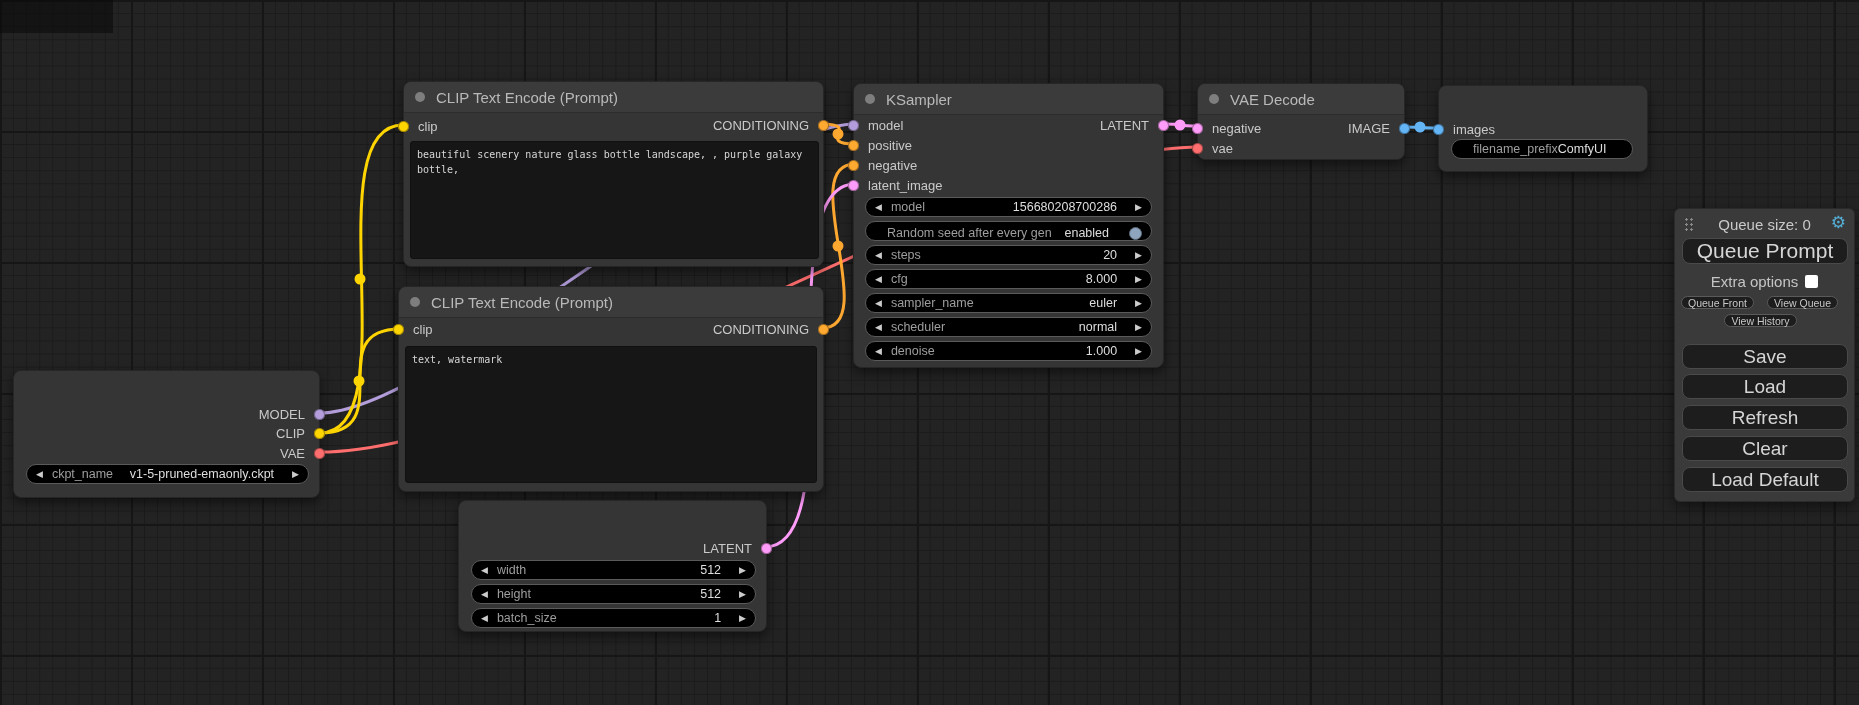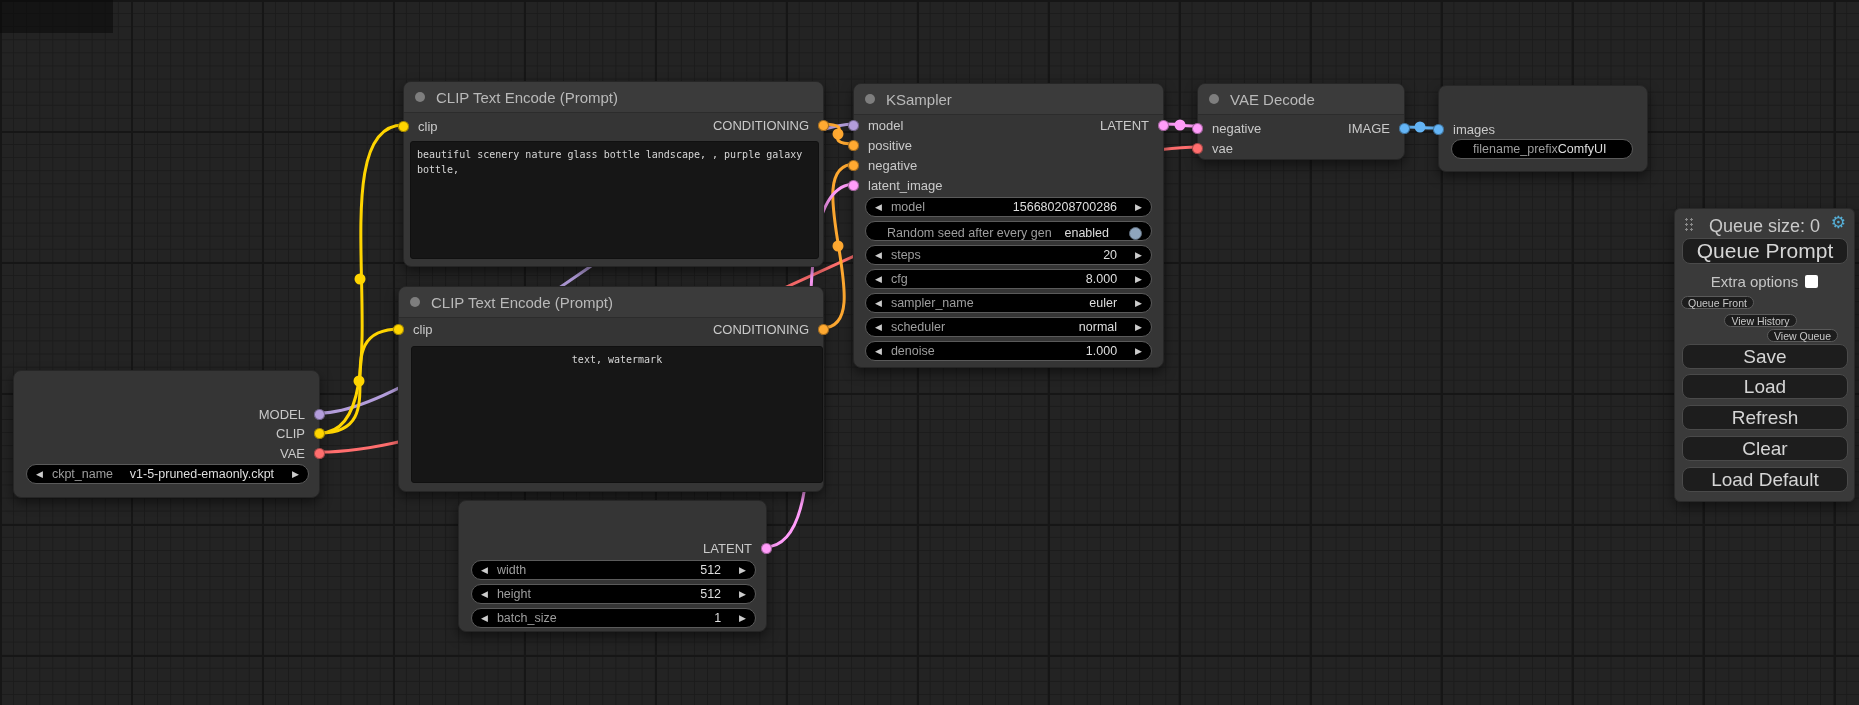--- a/index.html
+++ b/index.html
@@ -37,21 +37,21 @@
   .widget .wlabel-noarrow{margin-left:12px;white-space:nowrap;}
   .widget .wvalue{flex:1;text-align:right;margin-right:18px;color:#dedede;white-space:nowrap;}
   .widget .wvalue-tight{flex:1;text-align:right;margin-right:20px;color:#dedede;white-space:nowrap;}
   .toggle-dot{width:13px;height:13px;border-radius:50%;background:#8fa5bd;border:1px solid #5d6b7a;
         box-sizing:border-box;flex:0 0 auto;}
   .panel{position:absolute;left:1674px;top:208px;width:181px;height:294px;z-index:3;background:#3a3a3a;
         border:1px solid #2a2a2a;border-radius:6px;box-shadow:0 5px 14px rgba(0,0,0,.5);box-sizing:border-box;}
   .panel-header{position:relative;height:26px;}
   .drag-handle{position:absolute;left:9px;top:8px;width:9px;height:14px;
         background-image:radial-gradient(#8a8a8a 1.1px, transparent 1.3px);background-size:5px 5px;}
-  .panel-title{position:absolute;left:0;right:0;top:7px;text-align:center;color:#c9c9c9;font-size:18px;}
+  .panel-title{position:absolute;left:0;right:0;top:7px;text-align:center;color:#c9c9c9;font-size:15px;}
   .gear{position:absolute;right:8px;top:5px;font-size:17px;line-height:1;}
   .btn{position:absolute;left:7px;width:166px;background:#1d1d1d;border:1px solid #4a4a4a;border-radius:8px;
         color:#d5d5d5;display:flex;align-items:center;justify-content:center;box-sizing:border-box;}
   .btn-big{height:25px;font-size:19px;}
   .pill{position:absolute;background:#1d1d1d;border:1px solid #5a5a5a;border-radius:7px;color:#c7c7c7;
         font-size:10.5px;display:flex;align-items:center;justify-content:center;box-sizing:border-box;height:13px;}
   .extra-row{position:absolute;left:0;right:0;top:64px;display:flex;align-items:center;justify-content:center;
         color:#c5c5c5;font-size:15px;}
   .checkbox{width:13px;height:13px;background:#ffffff;border-radius:2px;margin-left:7px;}
 </style>
@@ -123,21 +123,21 @@
       <span>CLIP Text Encode (Prompt)</span>
     </div>
     <div class="in-port" style="top:32px;">
       <span class="dot" style="background: rgb(255, 213, 0);"></span>
       <span class="port-label">clip</span>
     </div>
     <div class="out-port" style="top:32px;">
       <span class="port-label">CONDITIONING</span>
       <span class="dot" style="background: rgb(255, 169, 49);"></span>
     </div>
-    <textarea class="prompt" style="left: 12px; top: 59px; width: 412px; height: 137px; text-align: center;">text, watermark</textarea>
+    <textarea class="prompt" style="left: 6px; top: 59px; width: 412px; height: 137px;">text, watermark</textarea>
   </div>
 
   <div class="node" style="left:853px;top:83px;width:311px;height:285px;">
     <div class="node-title">
       <span class="title-dot"></span>
       <span>KSampler</span>
     </div>
     <div class="in-port" style="top:31px;">
       <span class="dot" style="background: rgb(179, 157, 219);"></span>
       <span class="port-label">model</span>
@@ -261,21 +261,21 @@
       <span class="drag-handle"></span>
       <span class="panel-title">Queue size: 0</span>
       <span class="gear" style="color:#55AED6;" aria-label="Queue size: 0">⚙</span>
     </div>
     <div class="btn" style="top:29px;height:26px;font-size:21px;">Queue Prompt</div>
     <div class="extra-row">
       <span>Extra options</span>
       <span class="checkbox"></span>
     </div>
     <div class="pill" style="left:6px;top:87px;width:73px;">Queue Front</div>
-    <div class="pill" style="left:92px;top:87px;width:71px;margin-top:33px;">View Queue</div>
+    <div class="pill" style="left:92px;top:87px;width:71px;">View Queue</div>
     <div class="pill" style="left:49px;top:105px;width:73px;">View History</div>
     <div class="btn btn-big" style="top:135px;">Save</div>
     <div class="btn btn-big" style="top:165px;">Load</div>
     <div class="btn btn-big" style="top:196px;">Refresh</div>
     <div class="btn btn-big" style="top:227px;">Clear</div>
     <div class="btn btn-big" style="top:258px;">Load Default</div>
   </div>
 </div>
 
 </body></html>

